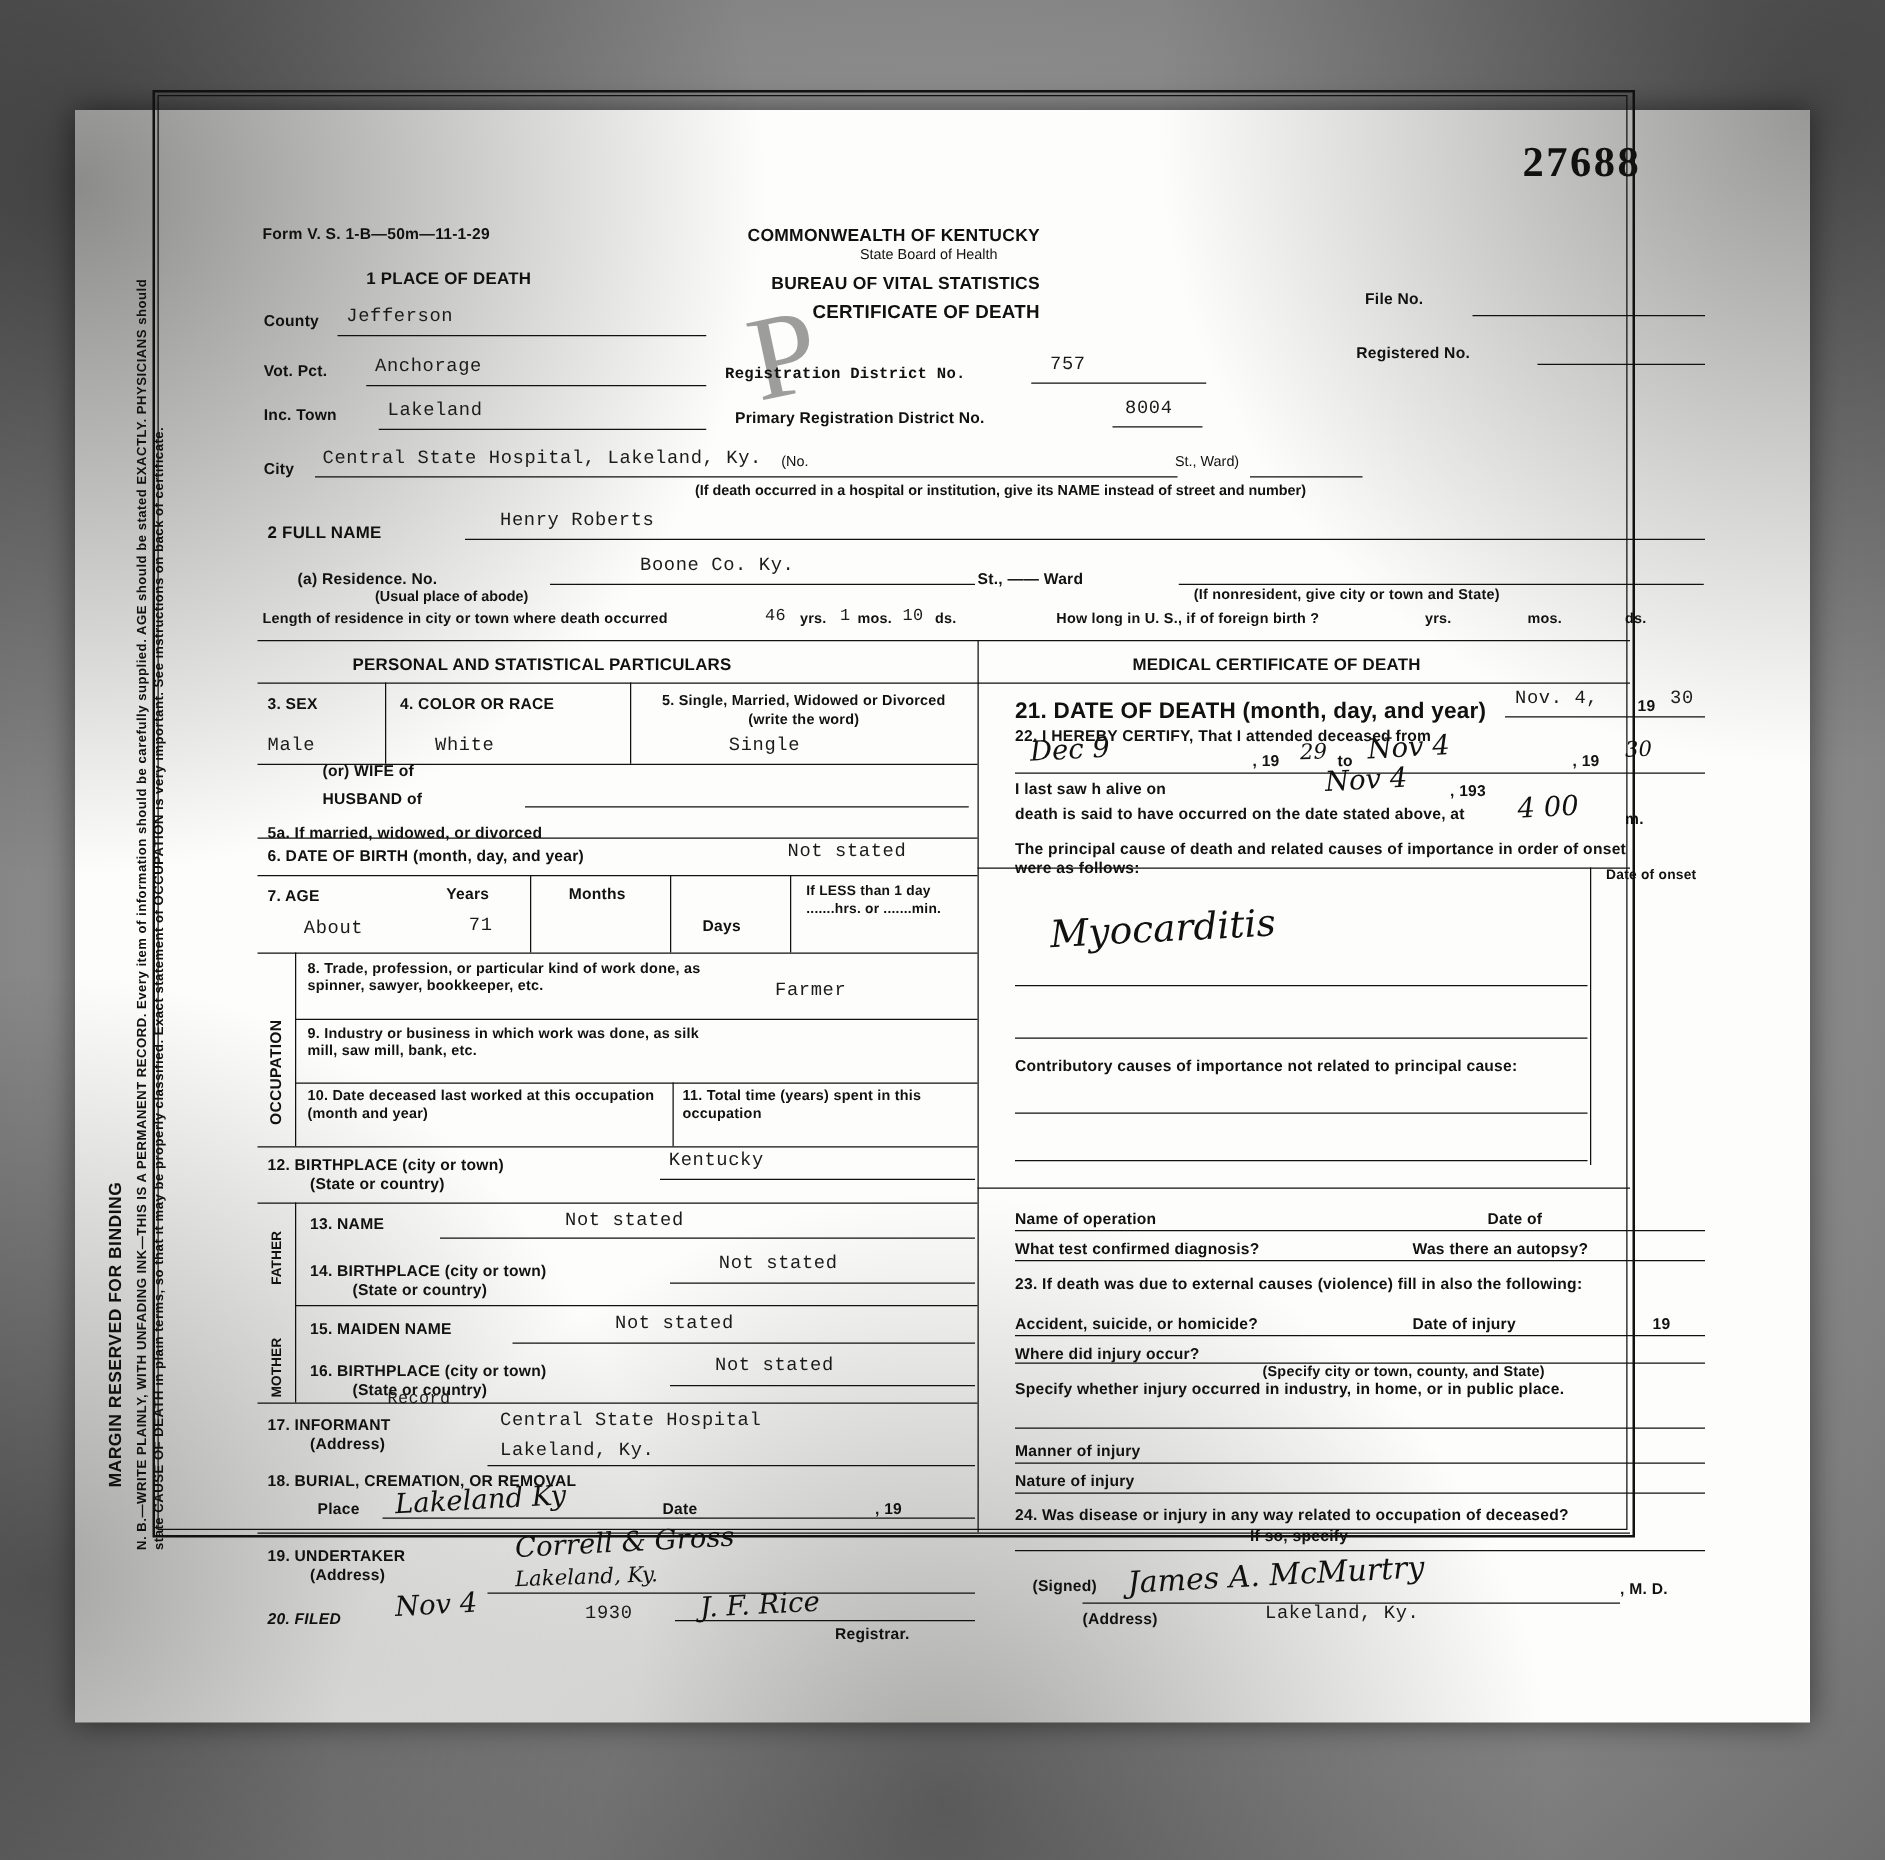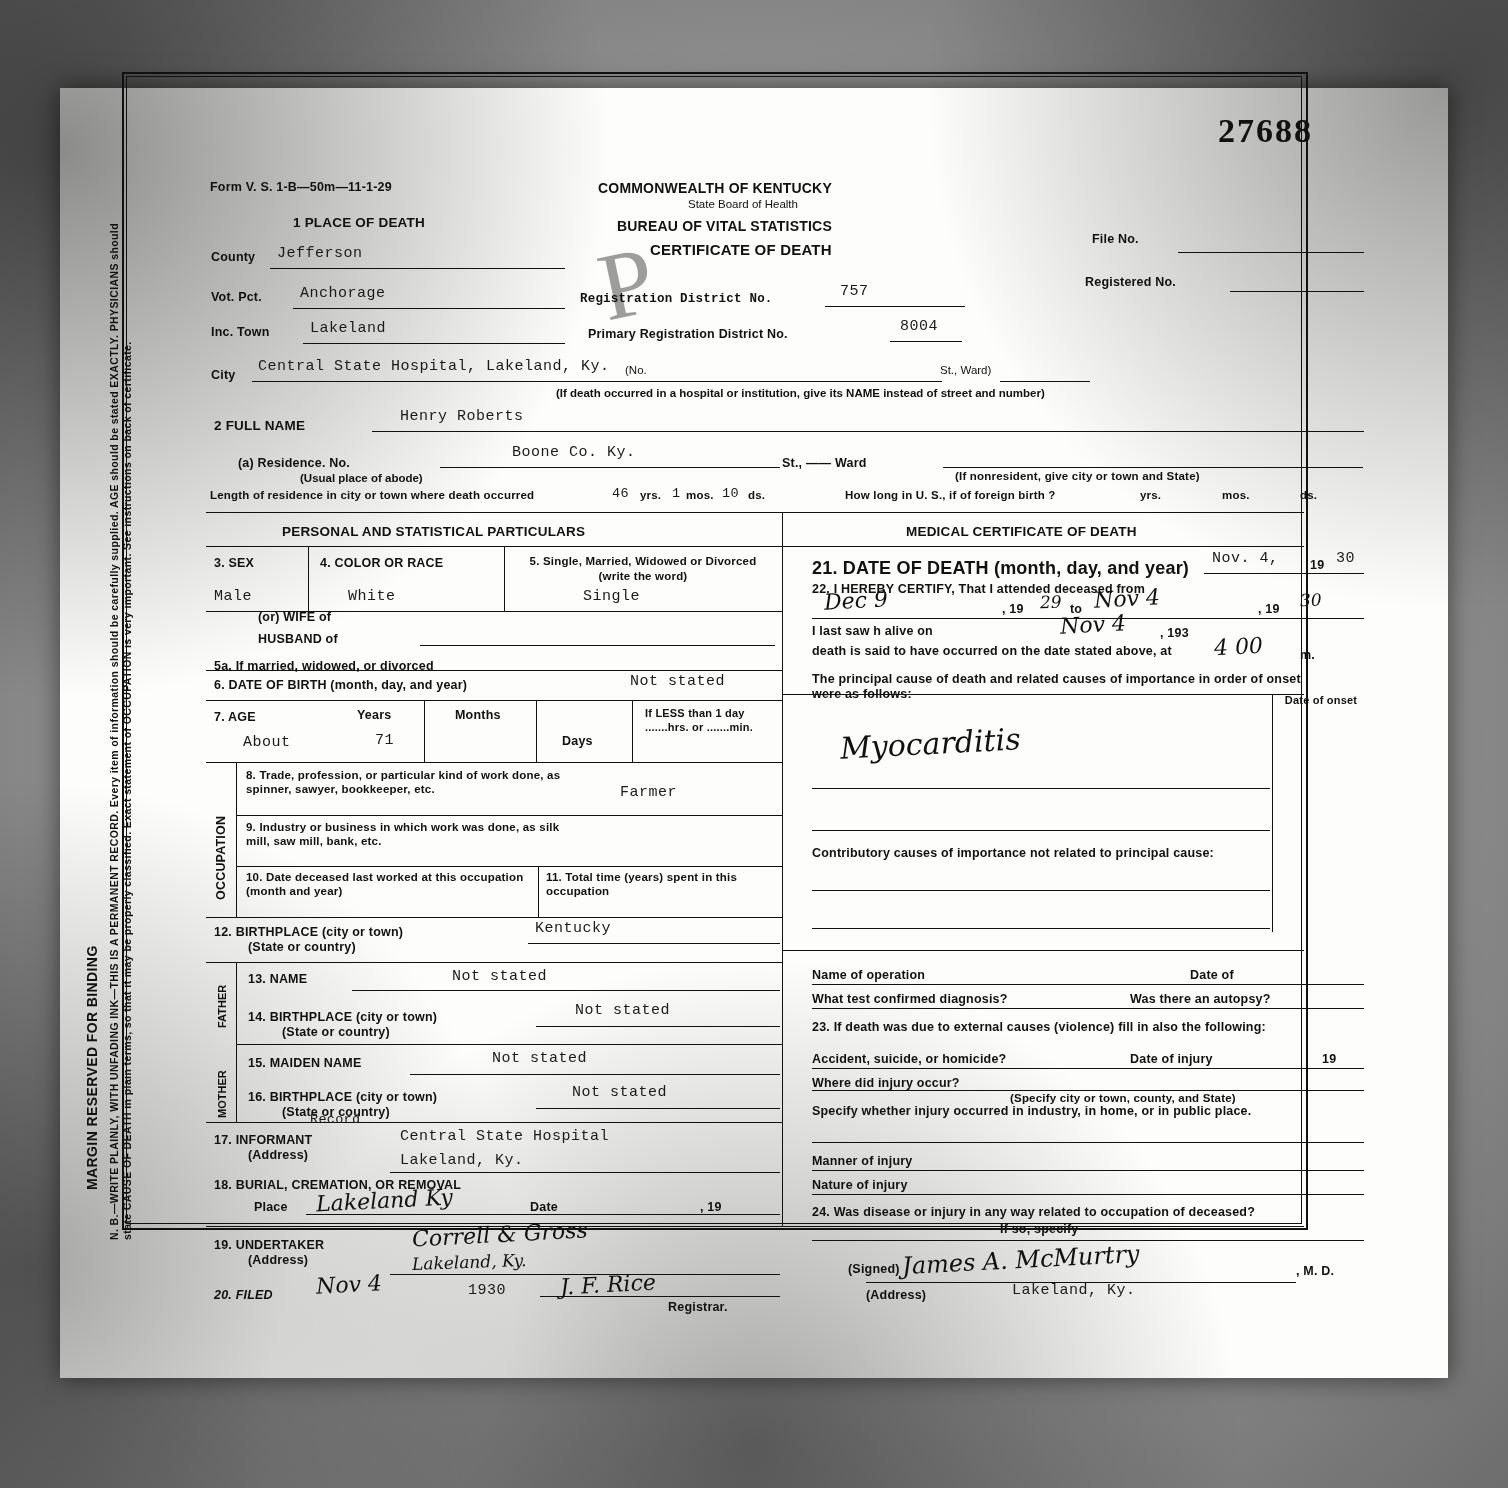--- a/index.html
+++ b/index.html
@@ -345,20 +345,20 @@
 
 <div class="t lbl" style="left:812px;top:1154px;font-size:12.5px;">Manner of injury</div>
 <div class="rule-thin" style="left:812px;top:1170px;width:552px;"></div>
 <div class="t lbl" style="left:812px;top:1178px;font-size:12.5px;">Nature of injury</div>
 <div class="rule-thin" style="left:812px;top:1194px;width:552px;"></div>
 
 <div class="t lbl" style="left:812px;top:1204px;font-size:12.5px;width:552px;line-height:17px;">24. Was disease or injury in any way related to occupation of deceased?</div>
 <div class="t lbl" style="left:1000px;top:1222px;font-size:12.5px;">If so, specify</div>
 <div class="rule-thin" style="left:812px;top:1240px;width:552px;"></div>
 
-<div class="t lbl" style="left:826px;top:1262px;font-size:12.5px;margin-left:22px;">(Signed)</div>
+<div class="t lbl" style="left:826px;top:1262px;font-size:12.5px;">(Signed)</div>
 <div class="hand" style="position:absolute;left:902px;top:1246px;font-size:24px;">James A. McMurtry</div>
 <div class="t lbl" style="left:1296px;top:1264px;font-size:12.5px;">, M. D.</div>
 <div class="rule-thin" style="left:866px;top:1282px;width:430px;"></div>
 <div class="t lbl" style="left:866px;top:1288px;font-size:12.5px;">(Address)</div>
 <div class="t tw" style="left:1012px;top:1282px;">Lakeland, Ky.</div>
 
 <div class="hline" style="left:206px;top:1226px;width:1098px;"></div>
 
 </body></html>

